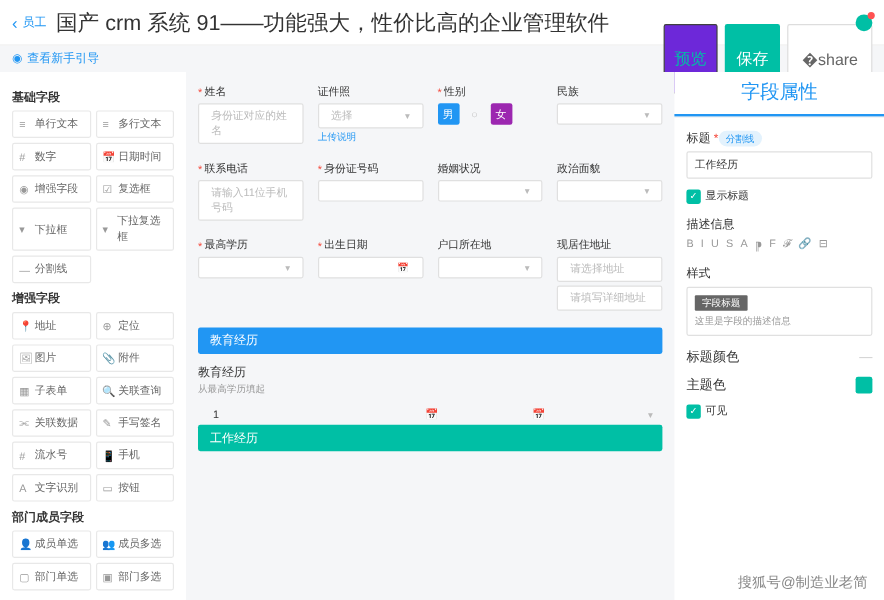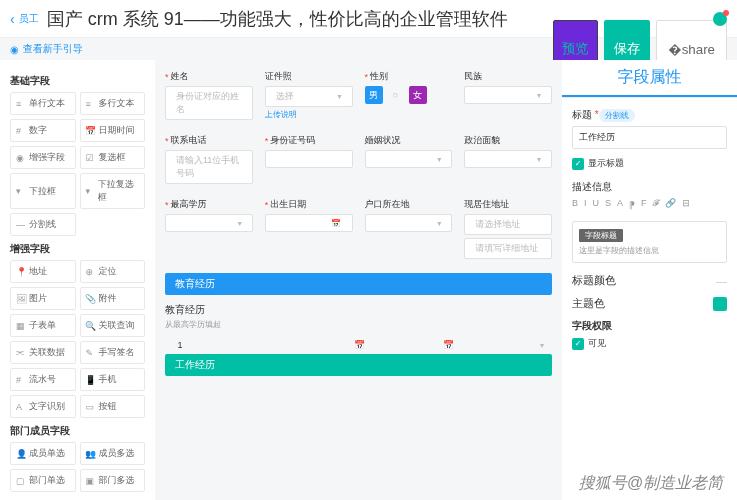--- a/index.html
+++ b/index.html
@@ -50,21 +50,21 @@
 .pill{background:#e3f2fd;color:#2196f3;font-size:8px;padding:1px 6px;border-radius:8px}
 .prop-input{border:1px solid #e0e0e0;padding:4px 6px;font-size:9px;margin-bottom:8px;border-radius:2px}
 .chk{display:flex;align-items:center;gap:4px;font-size:9px;margin-bottom:10px}
 .chk .box{width:12px;height:12px;background:#00bfa5;border-radius:2px;color:#fff;display:flex;align-items:center;justify-content:center;font-size:8px}
 .toolbar{display:flex;gap:6px;font-size:9px;color:#999;margin-bottom:10px;flex-wrap:wrap}
 .style-preview{border:1px solid #e0e0e0;padding:6px;border-radius:2px;margin-bottom:10px}
 .style-tag{background:#666;color:#fff;font-size:8px;padding:1px 6px;display:inline-block;border-radius:1px;margin-bottom:3px}
 .style-desc{font-size:8px;color:#999}
 .color-row{display:flex;align-items:center;justify-content:space-between;margin-bottom:8px}
 .color-sw{width:14px;height:14px;background:#00bfa5;border-radius:2px}
-.watermark{position:absolute;bottom:6px;right:14px;font-size:16px;color:#888;font-style:italic}
+.watermark{position:absolute;bottom:6px;right:14px;font-size:12px;color:#888;}
 </style>
 </head>
 <body>
 
 <div class="header">
   <span class="back-arrow">‹</span>
   <span style="color:#2196f3;font-size:10px;margin-right:8px">员工</span>
   <span class="title-text">国产 crm 系统 91——功能强大，性价比高的企业管理软件</span>
   <div class="badge-dot"></div>
 </div>
@@ -307,33 +307,33 @@
           <span>I</span>
           <span>U</span>
           <span>S</span>
           <span>A</span>
           <span>⁋</span>
           <span>F</span>
           <span>𝓕</span>
           <span>🔗</span>
           <span>⊟</span>
         </div>
+      <div class="prop-label">样式</div>
       <div class="style-preview">
         <span class="style-tag">字段标题</span>
         <div class="style-desc">这里是字段的描述信息</div>
       </div>
       <div class="color-row">
           <span>标题颜色</span>
           <span style="color:#ccc">—</span>
         </div>
       <div class="color-row">
           <span>主题色</span>
           <span class="color-sw"></span>
         </div>
-      <div class="prop-label" style="font-weight:600">字段权限</div>
       <div class="chk">
           <span class="box">✓</span>
           <span>可见</span>
         </div>
     </div>
   </div>
 </div>
 
 <div class="watermark">搜狐号@制造业老简</div>
 

